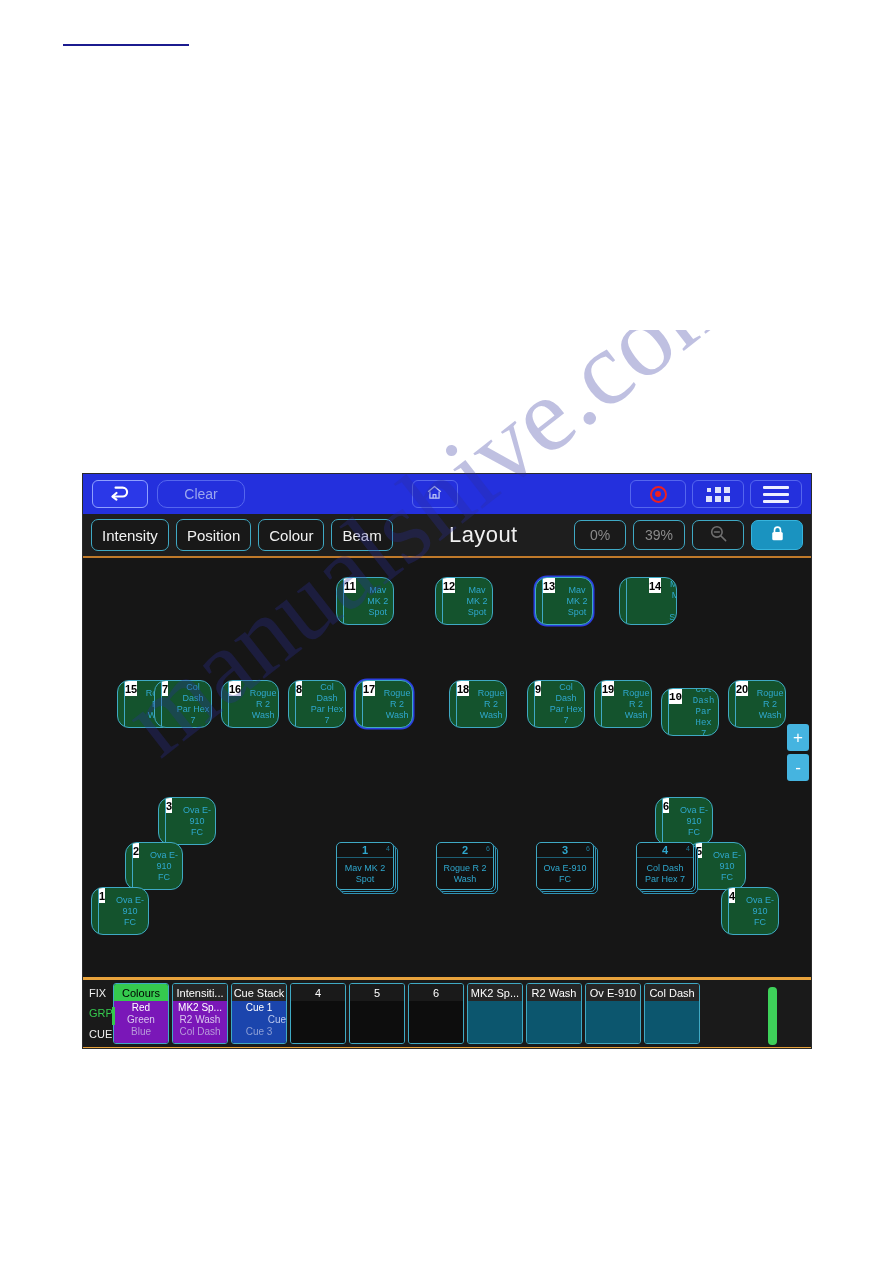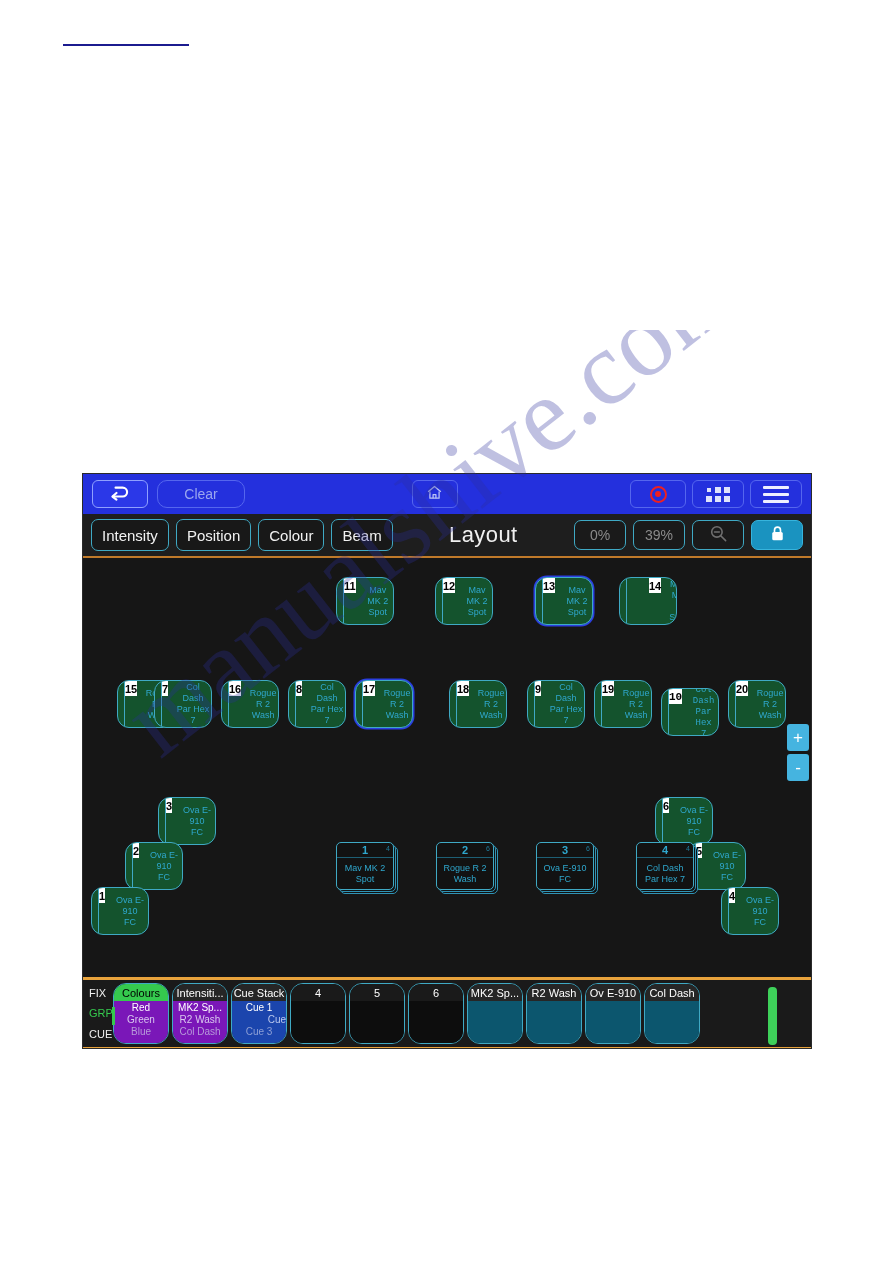--- a/index.html
+++ b/index.html
@@ -260,21 +260,21 @@
   .pb-modes .ind {
     position: absolute;
     left: 25px; top: 24px;
     width: 3px; height: 18px;
     background: #35c94e;
   }
   .pb-col {
     width: 56px;
     margin-right: 3px;
     border: 1px solid #3fa9c4;
-    border-radius: 13px;
+    border-radius: 3px;
     overflow: hidden;
     display: flex; flex-direction: column;
     background: #111111;
   }
   .pb-col .pc-head {
     height: 17px;
     font-size: 11px;
     display: flex; align-items: center; justify-content: center;
     background: #262626;
     color: #ffffff;

